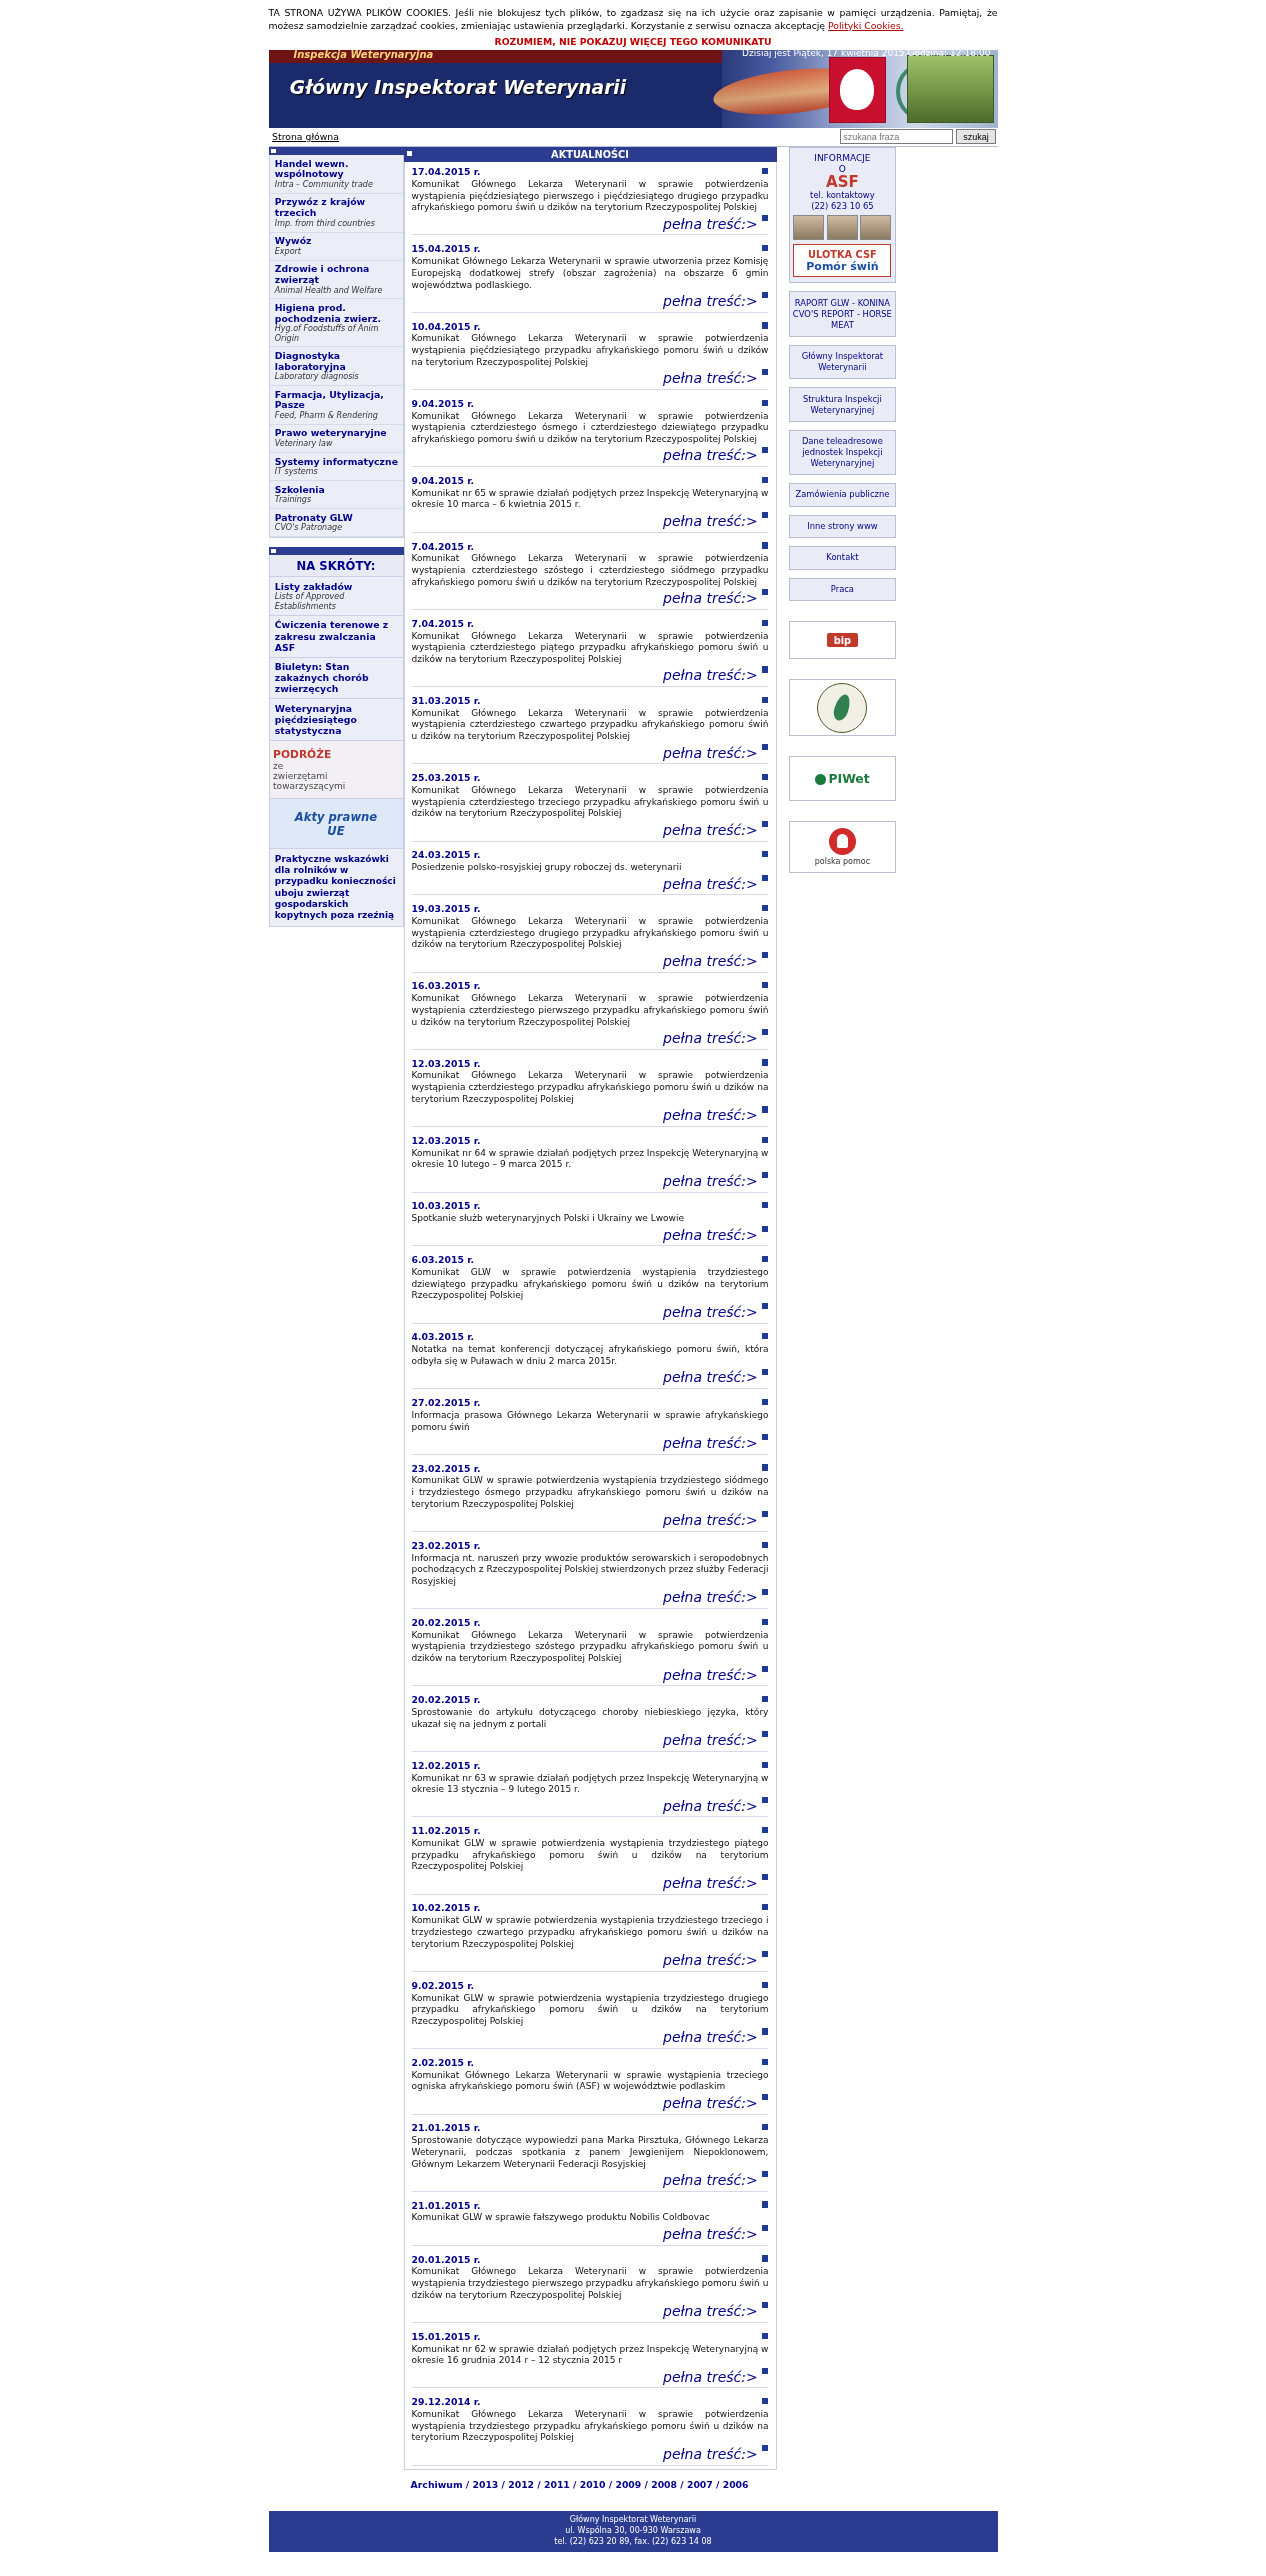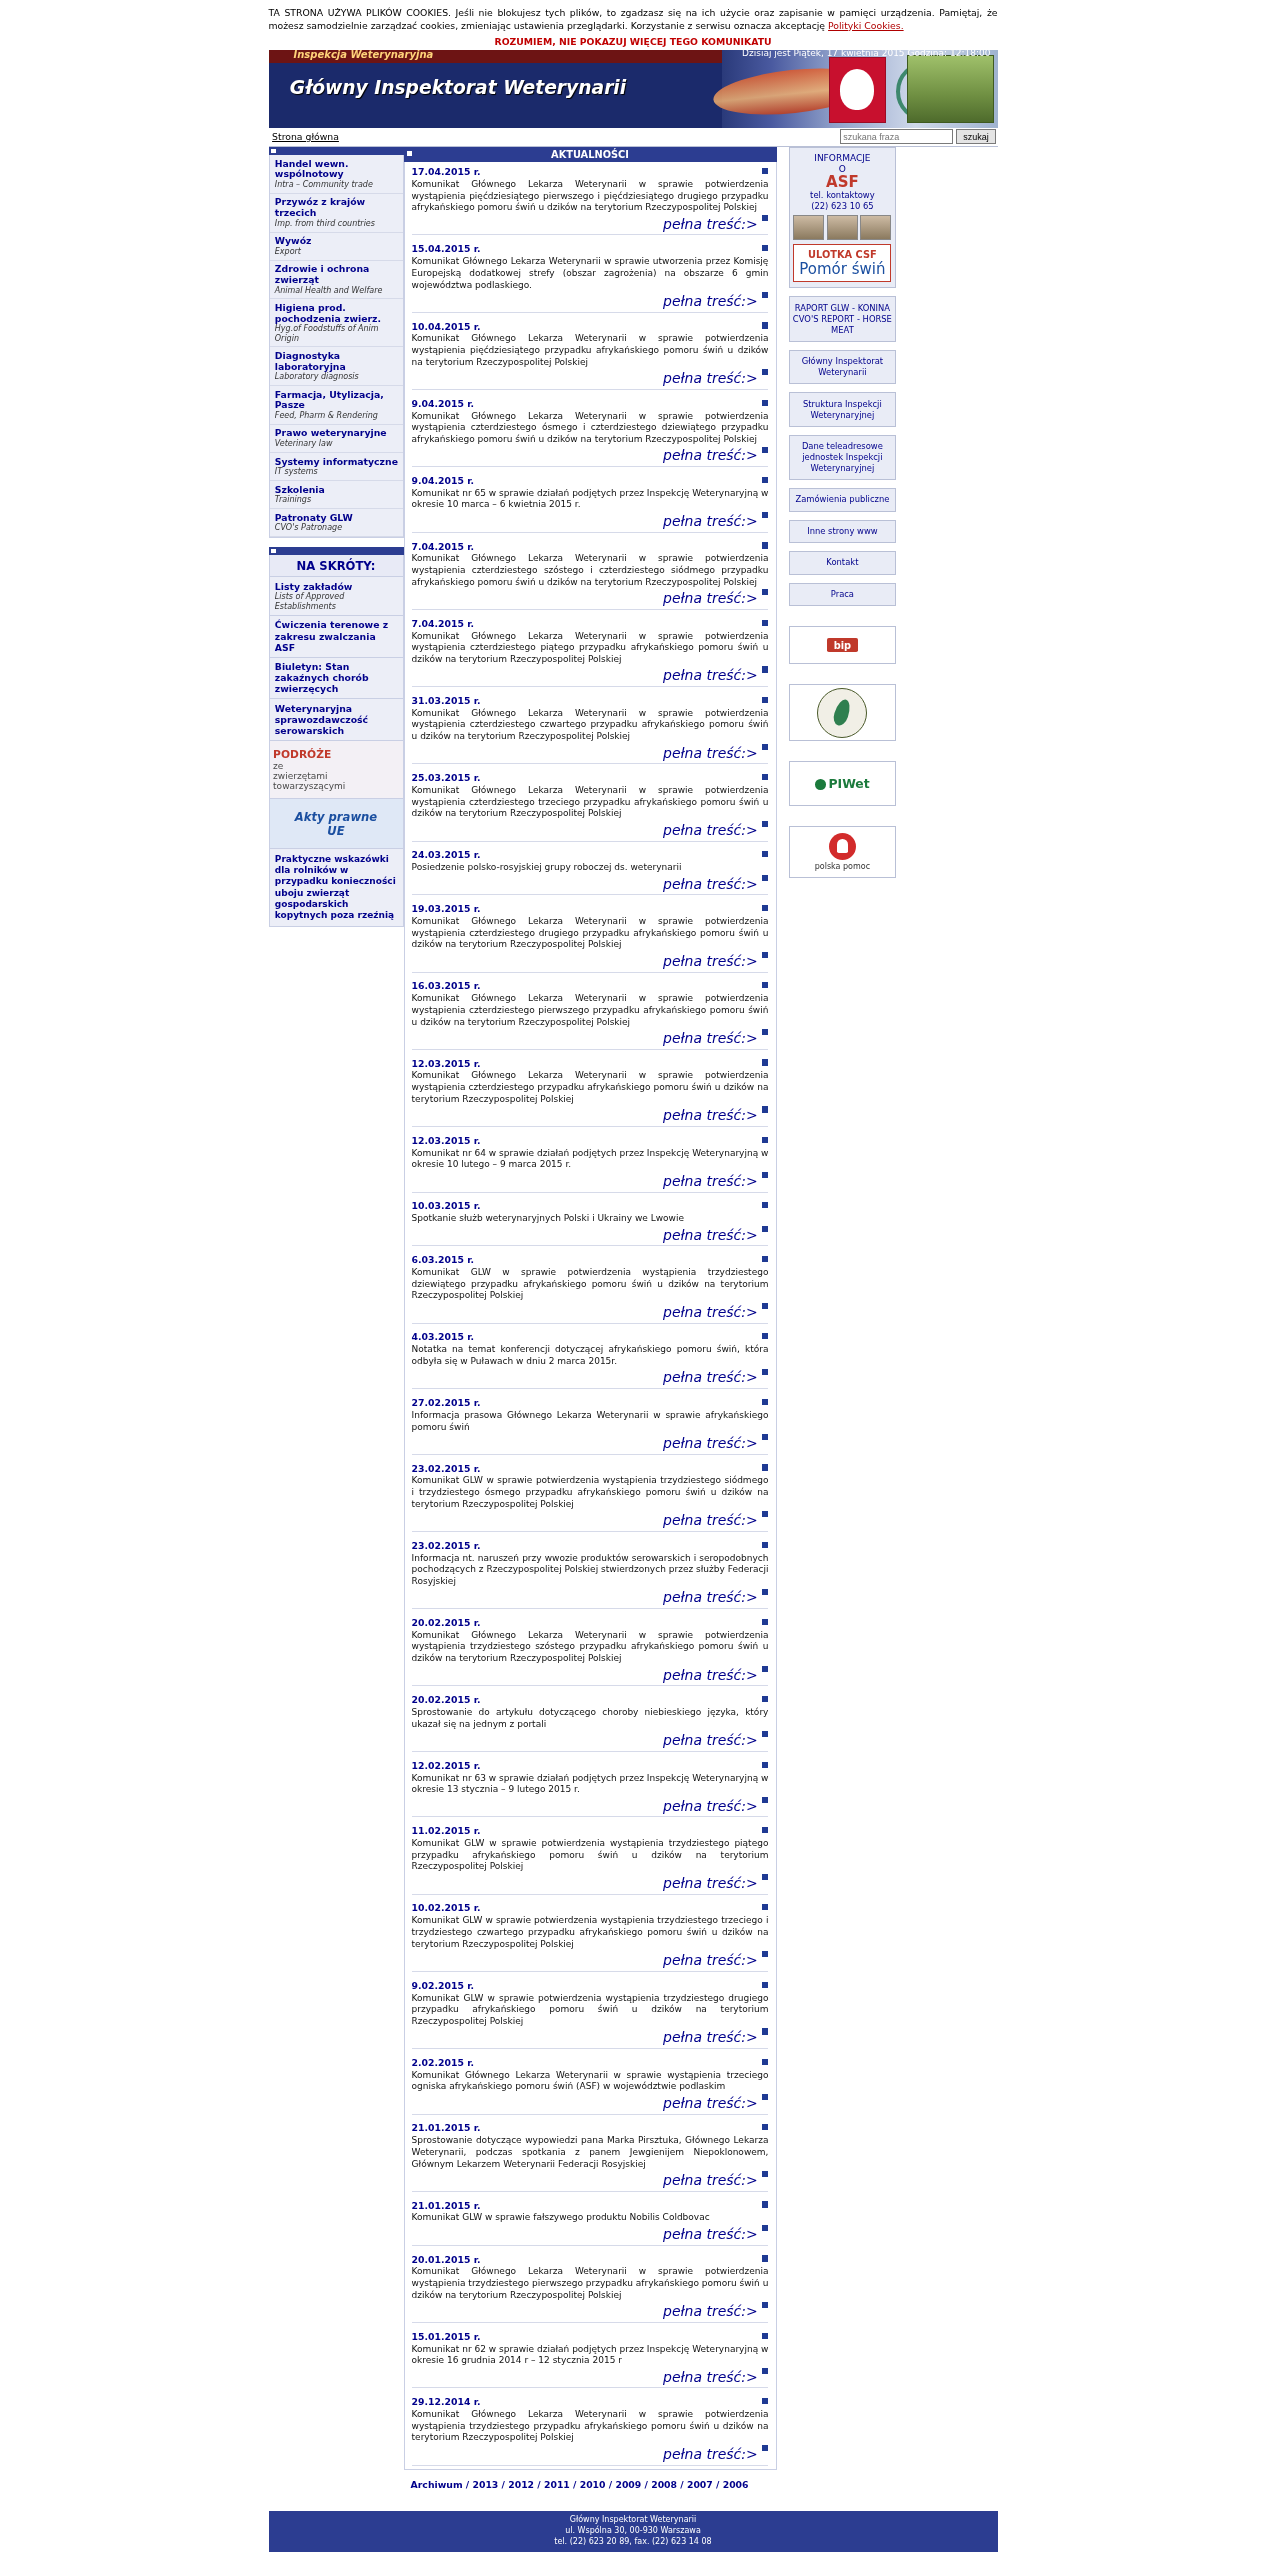--- a/index.html
+++ b/index.html
@@ -75,21 +75,21 @@
 
   
   .rbox{border:0.9px solid #b9c0d6;background:#e9ecf6;text-align:center;padding:5.3px 3.6px;}
   .rbox .t-inf{font-size:9px;color:#00008b;line-height:1.2;}
   .rbox .asf{font-size:15px;font-weight:bold;color:#c0392b;line-height:1;}
   .rbox .tel{font-size:8.4px;color:#00008b;line-height:1.25;}
   .thumbs{display:flex;gap:2.7px;justify-content:center;padding-top:4.4px;}
   .thumb{width:29px;height:23px;border:0.9px solid #888;background:linear-gradient(180deg,#cdbba4,#8b7a5f);}
   .ulotka{margin-top:3.6px;background:#fff;border:0.9px solid #c0392b;padding:3.6px 1.8px;}
   .ulotka .u1{color:#c0392b;font-weight:bold;font-size:9.8px;}
-  .ulotka .u2{color:#1b4fa0;font-weight:normal;font-size:15px;}
+  .ulotka .u2{color:#1b4fa0;font-weight:bold;font-size:11px;}
   .rlink{border:0.9px solid #b9c0d6;background:#e9ecf6;text-align:center;font-size:8.4px;color:#00008b;padding:5.3px 2.7px;margin-top:8px;line-height:1.3;}
   .rimg{border:0.9px solid #b9c0d6;background:#fff;margin-top:20px;height:36px;display:flex;align-items:center;justify-content:center;}
   .bip{font-weight:bold;color:#fff;background:#c0392b;font-size:9.8px;padding:1.8px 7.1px;border-radius:1.8px;}
   .seal{width:48px;height:48px;border-radius:50%;background:#f1efe6;border:1.8px solid #4a5a2a;display:flex;align-items:center;justify-content:center;}
   .seal i{display:block;width:14.2px;height:27px;background:#2f7f4f;border-radius:50% 50% 50% 50%/60% 60% 40% 40%;transform:rotate(18deg);}
   .piwet{font-weight:bold;color:#1b7a3c;font-size:12.4px;}
   .piwet .dot{display:inline-block;width:10.7px;height:10.7px;border-radius:50%;background:#1b7a3c;margin-right:2.7px;vertical-align:-1.8px;}
   .pomoc{display:flex;flex-direction:column;align-items:center;gap:2.7px;}
   .pomoc .mark{width:27px;height:27px;border-radius:50%;background:#d22b2b;position:relative;}
   .pomoc .mark:after{content:"";position:absolute;left:8px;top:6.2px;width:10.7px;height:14.2px;background:#fff;border-radius:5.3px 5.3px 1.8px 1.8px;}
@@ -192,21 +192,21 @@
           <div class="pl">Listy zakładów</div>
           <div class="en">Lists of Approved Establishments</div>
         </div>
         <div class="sitem">
           <div class="pl">Ćwiczenia terenowe z zakresu zwalczania ASF</div>
         </div>
         <div class="sitem">
           <div class="pl">Biuletyn: Stan zakaźnych chorób zwierzęcych</div>
         </div>
         <div class="sitem">
-          <div class="pl">Weterynaryjna sprawozdawczość serowarskich</div>
+          <div class="pl">Weterynaryjna pięćdziesiątego statystyczna</div>
         </div>
 
         <div class="promo">
           <div class="t1">PODRÓŻE</div>
           <div class="t2">ze</div>
           <div class="t2">zwierzętami</div>
           <div class="t2">towarzyszącymi</div>
         </div>
 
         <div class="promo2">

